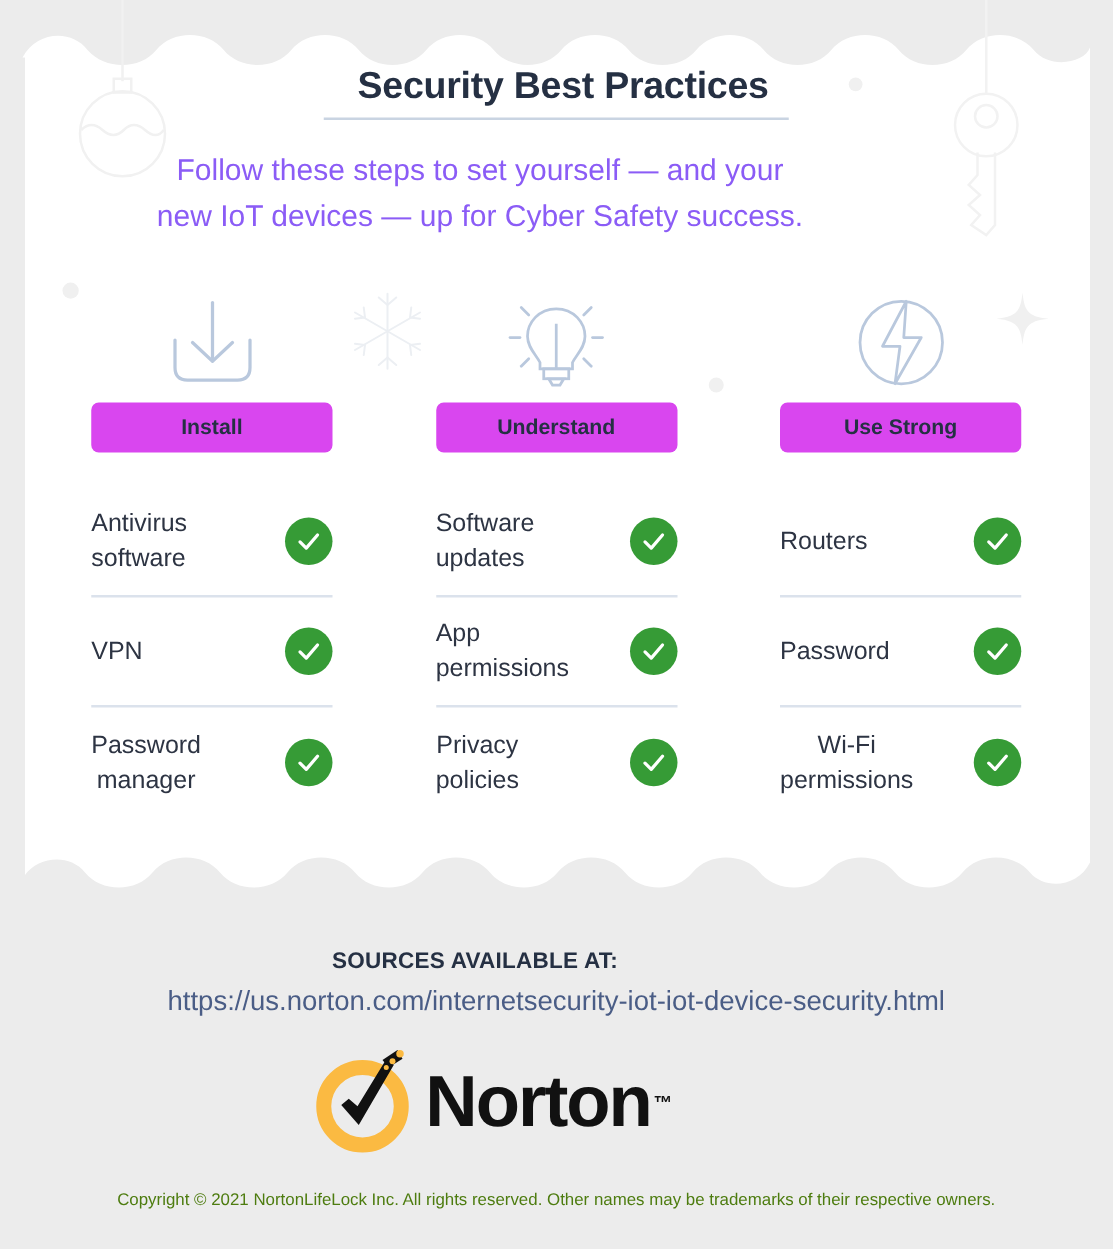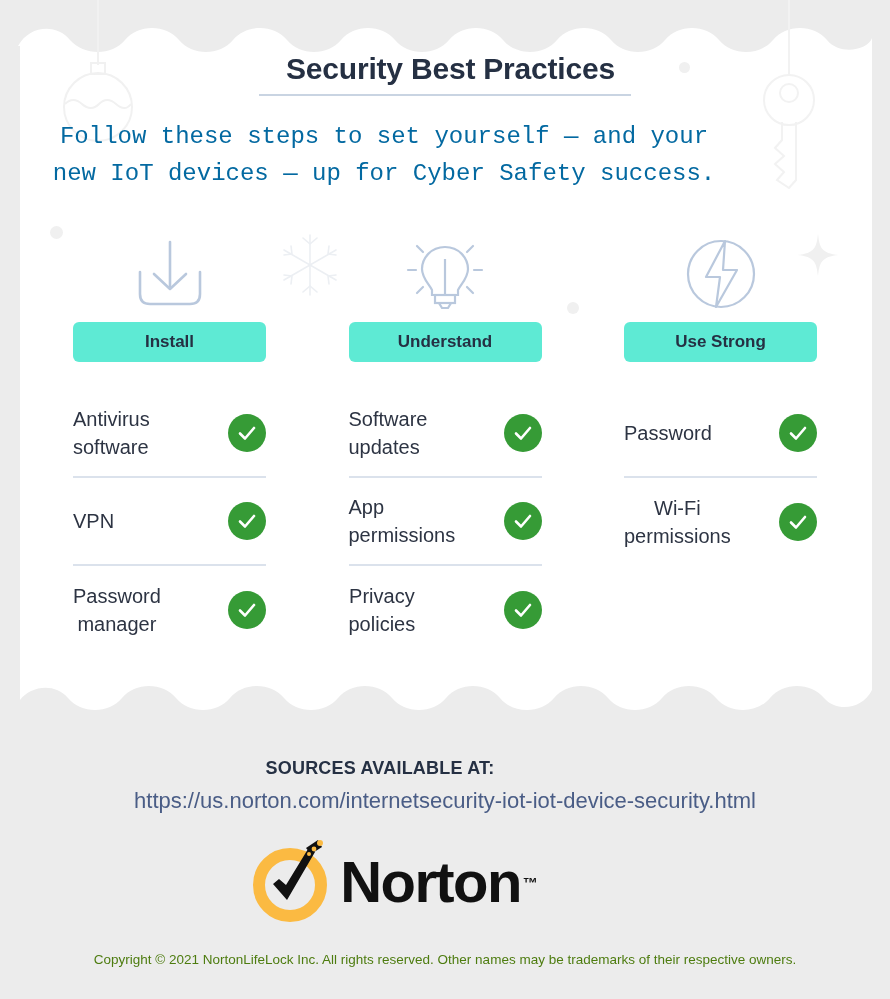--- a/index.html
+++ b/index.html
@@ -65,23 +65,22 @@
     background: #c9d4e2;
   }
   .subtitle {
     position: absolute;
     top: 118px;
     left: 0;
     width: 768px;
     text-align: center;
     font-size: 24px;
     line-height: 37px;
-    color: #0369a1;
+    color: #8b5cf6;
     font-weight: normal;
-    font-family: Liberation Mono, monospace;
   }
 
   
   .columns {
     position: absolute;
     top: 228px;
     left: 73px;
     width: 744px;
     display: flex;
     justify-content: space-between;
@@ -90,21 +89,21 @@
 
   .col-icon {
     height: 92px;
     display: flex;
     align-items: center;
     justify-content: center;
   }
   .pill {
     height: 40px;
     border-radius: 6px;
-    background: #5eead4;
+    background: #d946ef;
     display: flex;
     align-items: center;
     justify-content: center;
     font-size: 17px;
     font-weight: bold;
     color: #253043;
     margin-top: 2px;
   }
   .rows { margin-top: 28px; }
   .row {
@@ -388,20 +387,31 @@
         <div class="col-icon">
           <svg width="74" height="74" viewBox="0 0 74 74">
             <circle cx="37" cy="37" r="33" fill="none" stroke="#b9c8dd" stroke-width="2.2"></circle>
             <path d="M 41,4 L 22,40 L 36,40 L 32,70 L 53,33 L 39,33 Z" fill="#ffffff" stroke="#b9c8dd" stroke-width="2.2" stroke-linejoin="round"></path>
           </svg>
         </div>
         <div class="pill">Use Strong</div>
         <div class="rows">
           <div class="row">
             <div class="row-label">
+              <div>Routers</div>
+              <div></div>
+            </div>
+            <span class="check">
+              <svg width="22" height="22" viewBox="0 0 22 22">
+                <path d="M 4,11.5 L 9,16.5 L 18,6" fill="none" stroke="#ffffff" stroke-width="2.6" stroke-linecap="round" stroke-linejoin="round"></path>
+              </svg>
+            </span>
+          </div>
+          <div class="row">
+            <div class="row-label">
               <div>Password</div>
               <div></div>
             </div>
             <span class="check">
               <svg width="22" height="22" viewBox="0 0 22 22">
                 <path d="M 4,11.5 L 9,16.5 L 18,6" fill="none" stroke="#ffffff" stroke-width="2.6" stroke-linecap="round" stroke-linejoin="round"></path>
               </svg>
             </span>
           </div>
           <div class="row">

